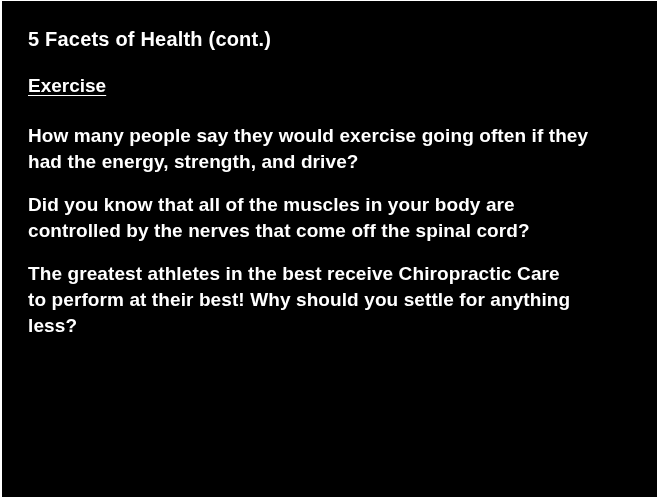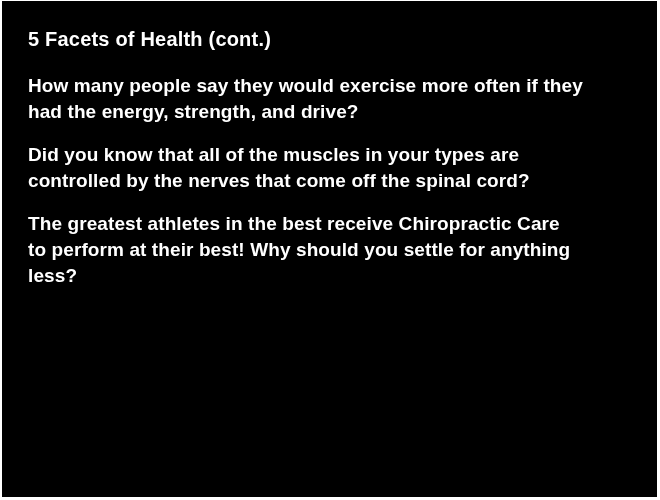--- a/index.html
+++ b/index.html
@@ -42,25 +42,26 @@
     margin-bottom: 17px;
     white-space: pre-line;
   }
 </style>
 </head>
 <body>
 
 <div class="slide">
   <h1 class="slide-title">5 Facets of Health (cont.)</h1>
 
+  <h2 class="section-heading">Exercise</h2>
 
-  <p class="body-paragraph">How many people say they would exercise more often if they
+  <p class="body-paragraph">How many people say they would exercise going often if they
 had the energy, strength, and drive?</p>
 
-  <p class="body-paragraph">Did you know that all of the muscles in your types are
+  <p class="body-paragraph">Did you know that all of the muscles in your body are
 controlled by the nerves that come off the spinal cord?</p>
 
 
 
   <p class="body-paragraph">The greatest athletes in the best receive Chiropractic Care
 to perform at their best! Why should you settle for anything
 less?</p>
 </div>
 
 </body></html>

